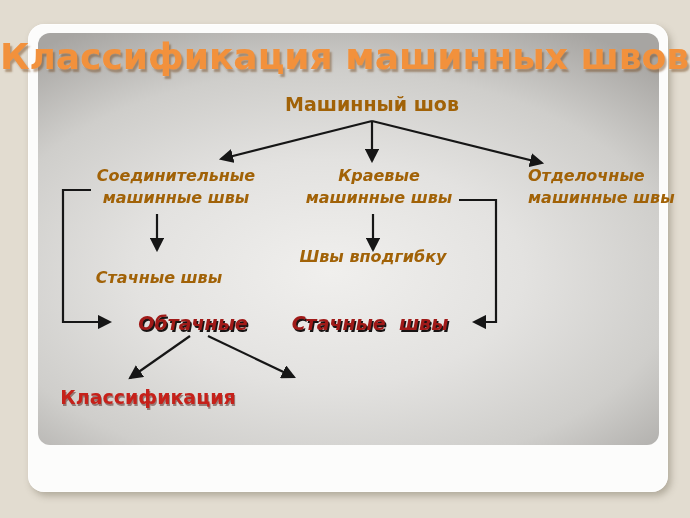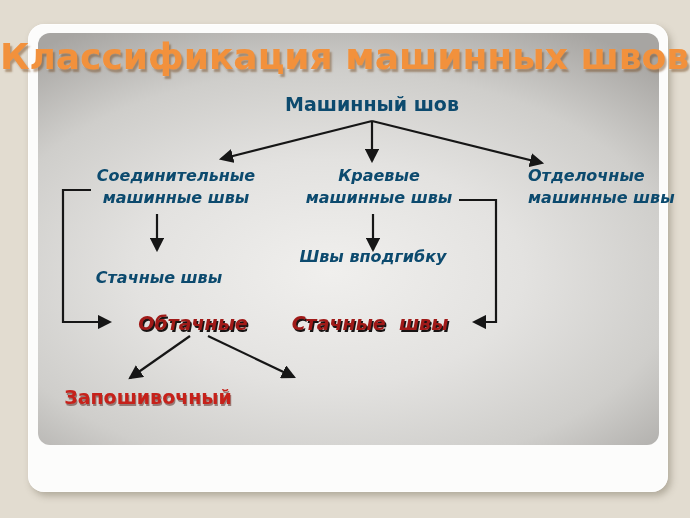--- a/index.html
+++ b/index.html
@@ -37,21 +37,21 @@
     font-size: 36px;
     font-weight: bold;
     letter-spacing: 0px;
     color: #F2913C;
     text-shadow: 2px 3px 2px rgba(110,65,20,0.45), 0 1px 0 rgba(255,255,255,0.25);
     white-space: nowrap;
     z-index: 3;
   }
   .node {
     position: absolute;
-    color: #0c4a6e;
+    color: #a16207;
     white-space: pre-line;
     text-align: center;
     line-height: 22px;
     z-index: 2;
   }
   .root-node {
     font-size: 19px;
     font-weight: bold;
   }
   .branch-node {
@@ -121,16 +121,16 @@
 машинные швы</div>
 
   <div class="node branch-node center" style="left:159px; top:267px;">Стачные швы</div>
 
   <div class="node branch-node center" style="left:373px; top:246px;">Швы вподгибку</div>
 
   <div class="node leaf-darkred center" style="left:193px; top:312px;">Обтачные</div>
 
   <div class="node leaf-darkred center" style="left:370px; top:312px;">Стачные  швы</div>
 
-  <div class="node leaf-red center" style="left:148px; top:386px;">Запошивочный</div>
+  <div class="node leaf-red center" style="left:148px; top:386px;">Классификация</div>
 
 
 </div>
 
 </body></html>

